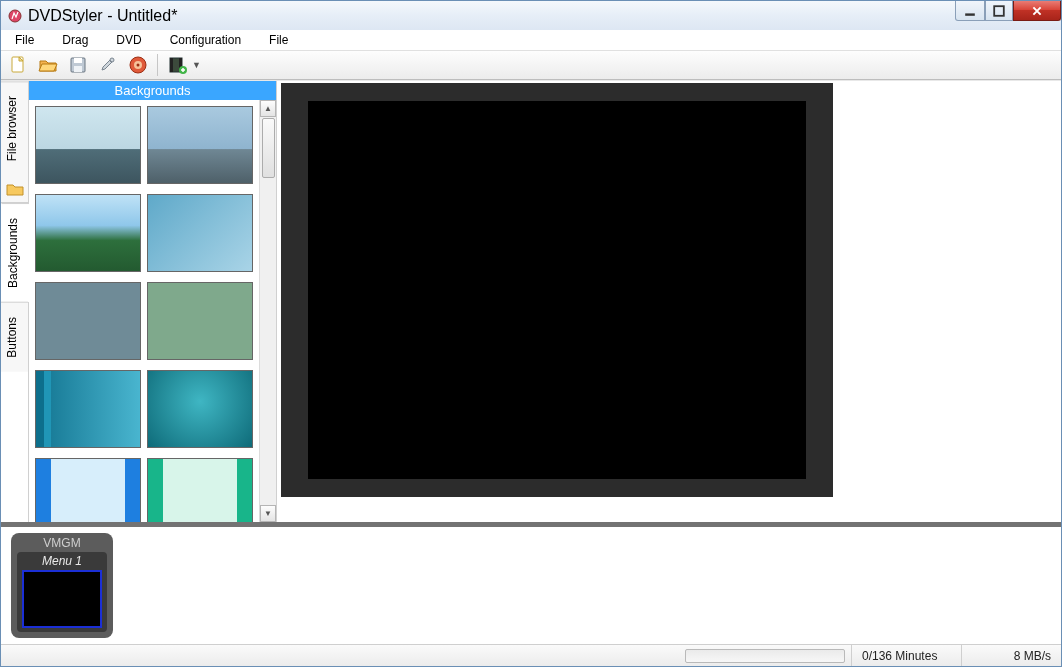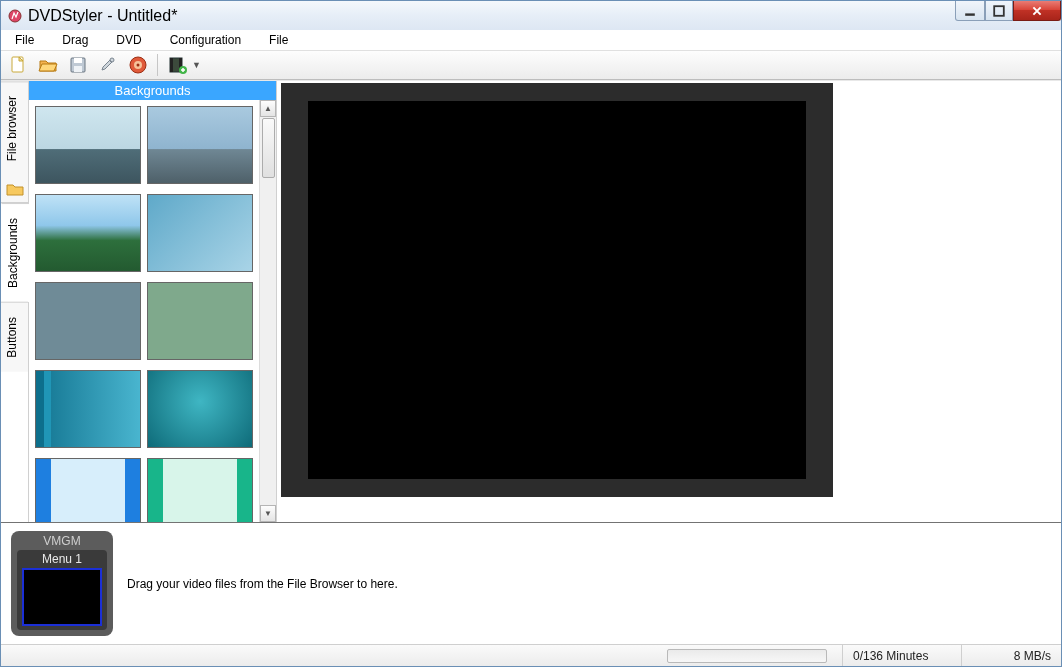--- a/index.html
+++ b/index.html
@@ -182,60 +182,60 @@
     margin-top:0;
   }
   .preview-inner {
     width: 498px; height: 378px;
     background: #000;
   }
 
   
   .timeline {
     height: 122px;
-    border-top: 1px solid #737373;
+    border-top: 5px solid #737373;
     background: #fff;
     display: flex;
     align-items: center;
     padding: 4px 10px;
     gap: 14px;
   }
   .vmgm {
     width: 102px;
     background: #5c5c5c;
     border-radius: 8px;
     padding: 3px 6px 6px 6px;
     color: #ddd;
     font-size: 12px;
     text-align: center;
   }
   .vmgm .vmgm-title { color:#cfcfcf; font-size:12px; margin-bottom:2px;}
   .vmgm .menu-box {
     background: #3a3a3a;
     border-radius: 4px;
     padding: 2px 4px 4px 4px;
+    font-style: italic;
   }
   .vmgm .menu-label { color:#e8e8e8; font-size:12px; margin-bottom:2px;}
   .vmgm .menu-thumb {
     width: 80px; height: 58px;
     background: #000;
     border: 2px solid #1b2fd6;
     margin: 0 auto;
   }
   .drag-hint { color: #000; font-size: 12px; }
 
   
   .statusbar {
     height: 22px;
     border-top: 1px solid #cfcfcf;
     background: linear-gradient(#fafafa,#ececec);
     display: flex; align-items: center;
     font-size: 12px;
     color: #222;
-    gap: 9px;
   }
   .statusbar .spacer { flex:1; }
   .statusbar .progress {
     width: 160px; height: 14px;
     border: 1px solid #b9b9b9;
     background: linear-gradient(#eaeaea,#f7f7f7);
     margin-right: 6px;
     border-radius:2px;
   }
   .statusbar .cell {
@@ -390,21 +390,20 @@
   </div>
 
   <div class="timeline">
     <div class="vmgm">
       <div class="vmgm-title">VMGM</div>
       <div class="menu-box">
         <div class="menu-label">Menu 1</div>
         <div class="menu-thumb"></div>
       </div>
     </div>
-    <div class="drag-hint">Drag your video files from the File Browser to here.</div>
   </div>
 
   <div class="statusbar">
     <div class="spacer"></div>
     <div class="progress"></div>
     <div class="cell">0/136 Minutes</div>
     <div class="cell rate">8 MB/s</div>
   </div>
 
 </div>

